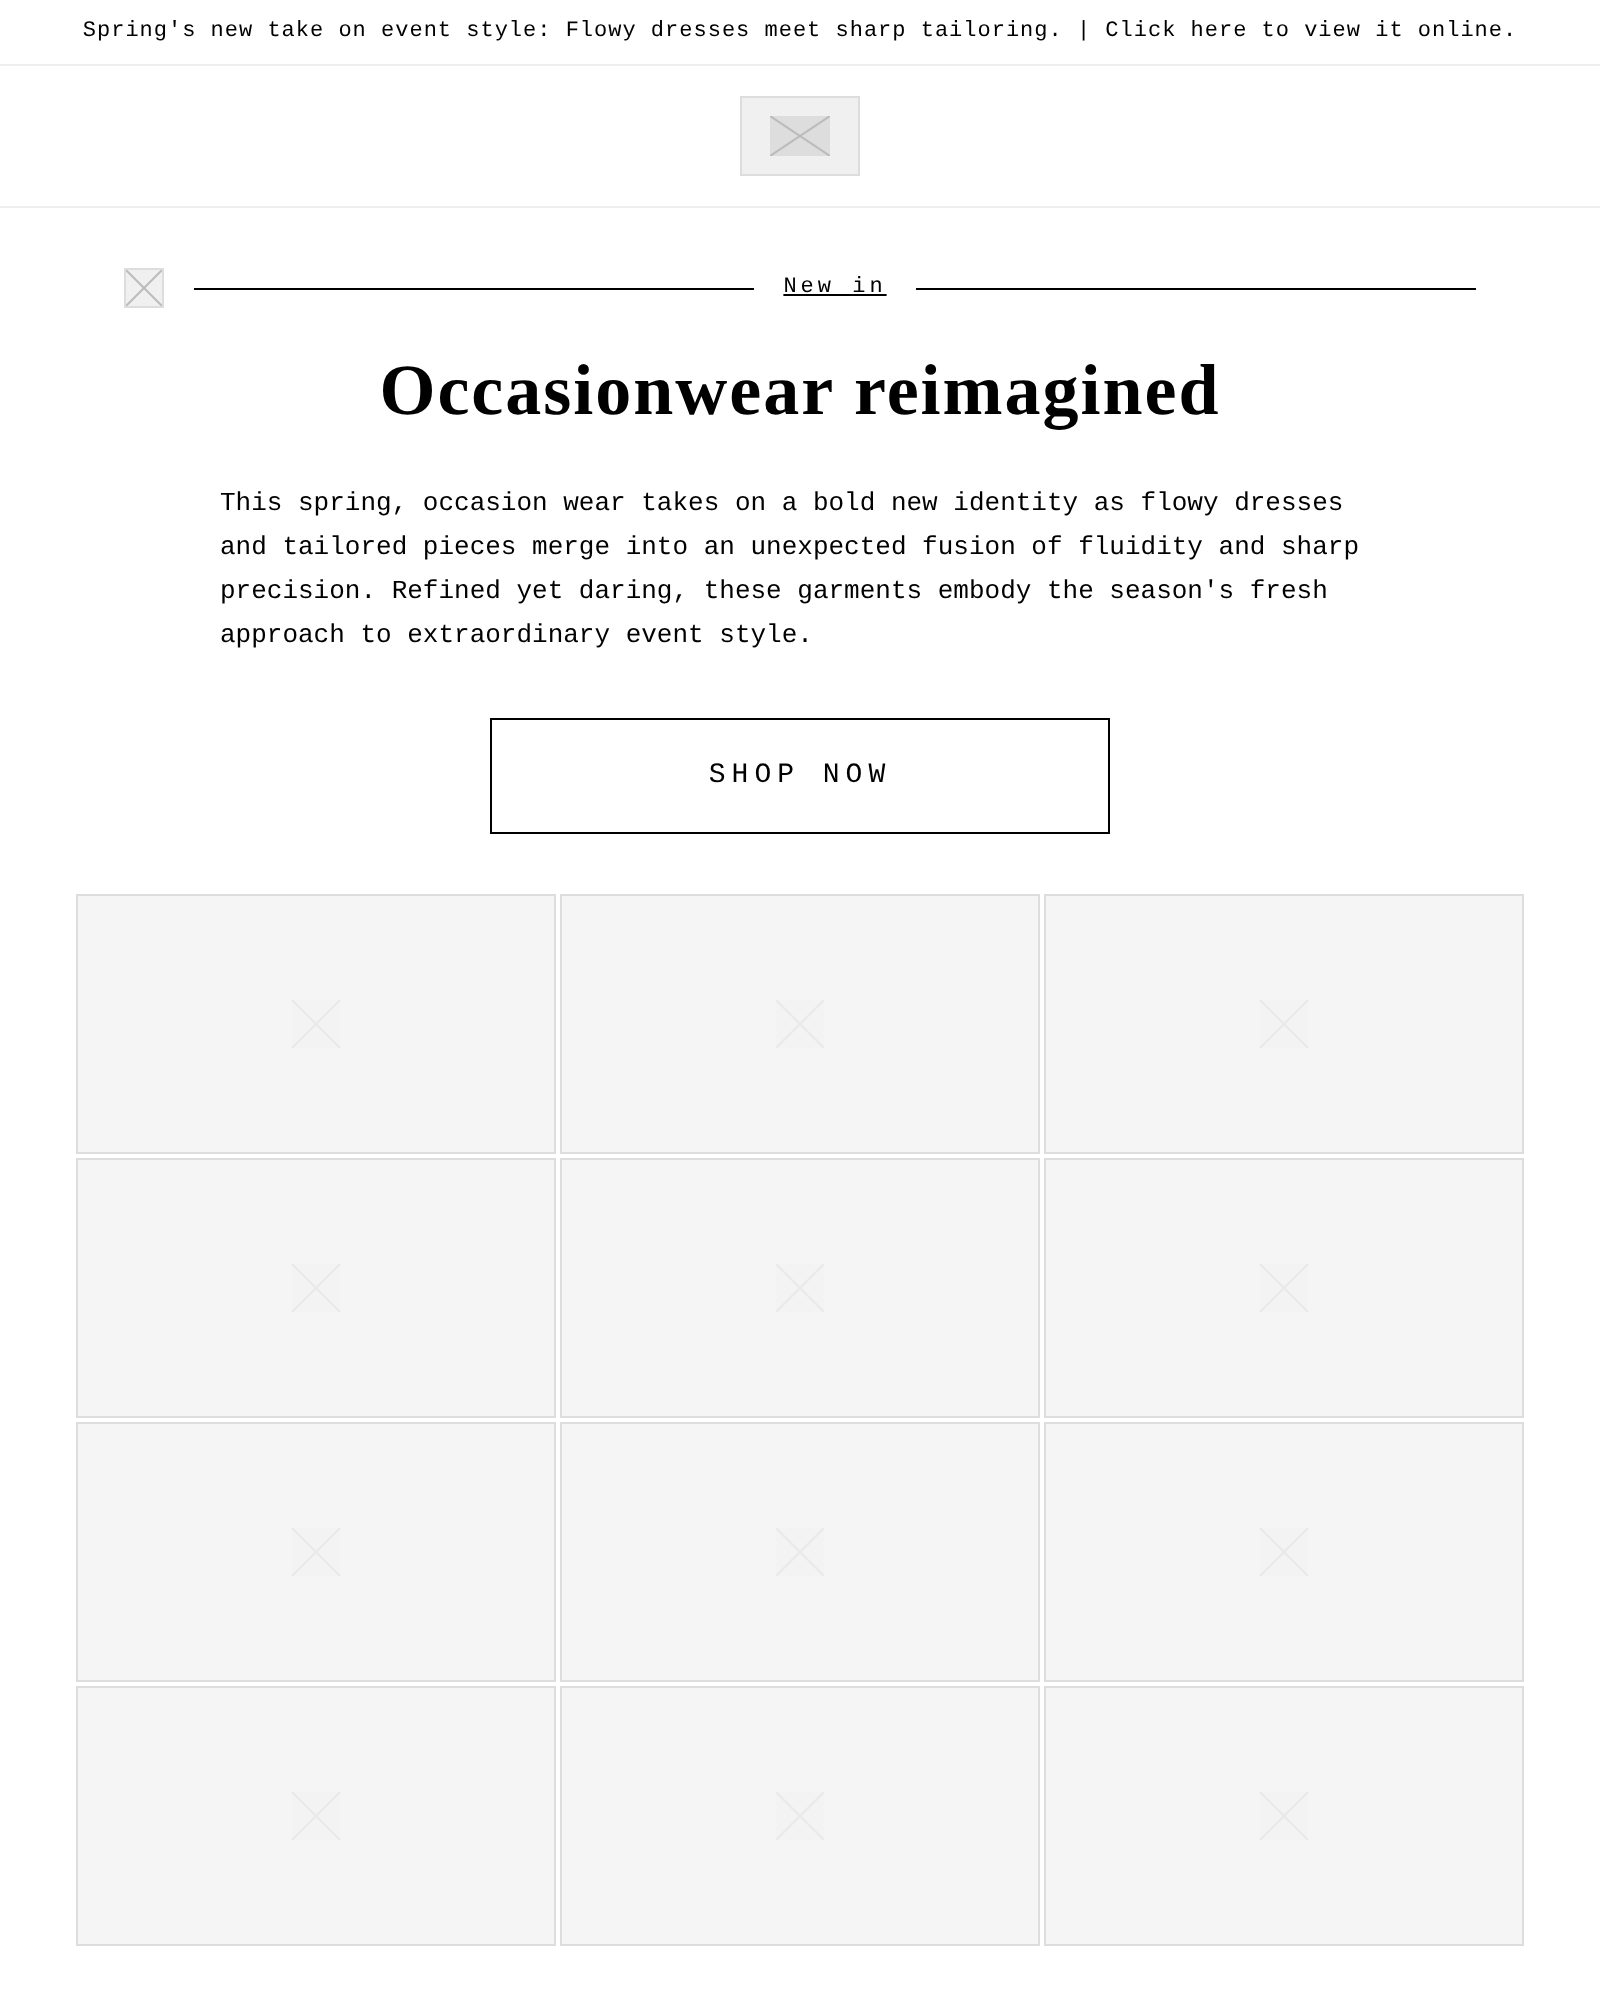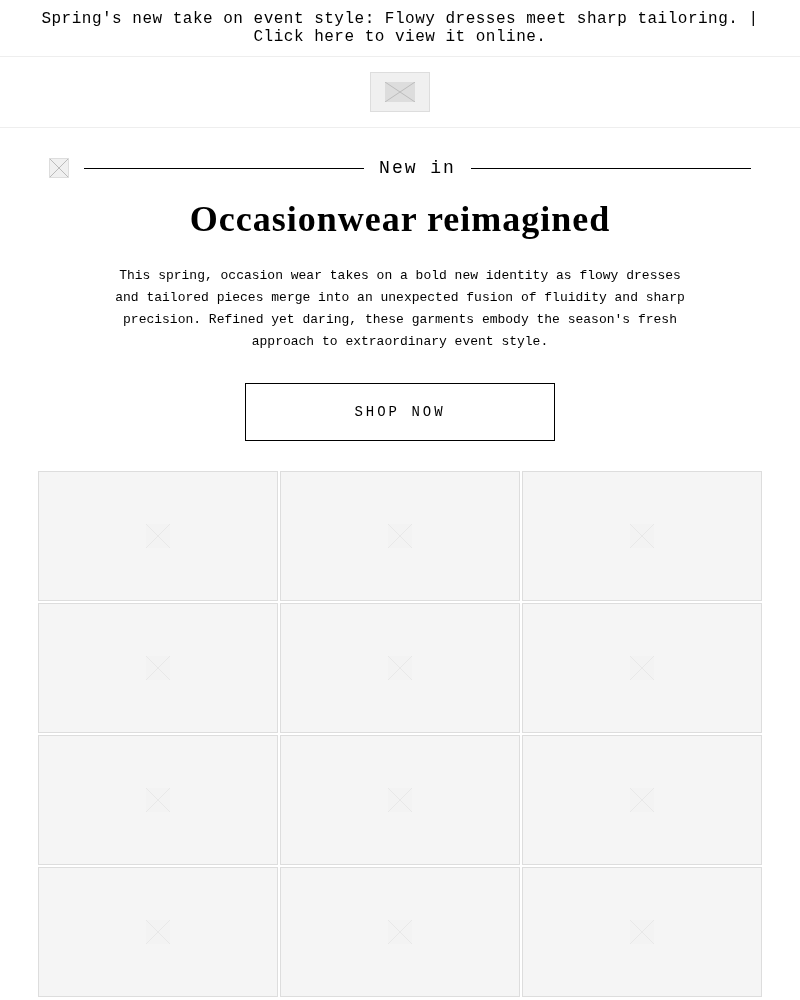--- a/index.html
+++ b/index.html
@@ -12,21 +12,21 @@
       width: 800px;
       font-family: 'Courier New', Courier, monospace;
       background: #ffffff;
       color: #000000;
     }
 
     .top-banner {
       width: 100%;
       padding: 10px 20px;
       text-align: center;
-      font-size: 16px;
+      font-size: 11px;
       letter-spacing: 0.5px;
       border-bottom: 1px solid #eee;
     }
 
     .logo-bar {
       display: flex;
       align-items: center;
       justify-content: center;
       padding: 15px 20px;
       border-bottom: 1px solid #eee;
@@ -58,23 +58,24 @@
     }
 
     .new-in-line {
       flex: 1;
       height: 1px;
       background: #000;
       max-width: 280px;
     }
 
     .new-in-text {
-      font-size: 18px;
+      font-size: 11px;
       letter-spacing: 2px;
       font-weight: normal;
+      text-decoration: underline;
     }
 
     .new-in-icon {
       width: 20px;
       height: 20px;
       background: #f0f0f0;
       border: 1px solid #ddd;
       display: inline-block;
     }
 
@@ -84,21 +85,21 @@
       letter-spacing: 1px;
       margin-bottom: 25px;
       font-family: Georgia, serif;
     }
 
     .section-body {
       font-size: 13px;
       line-height: 1.7;
       max-width: 580px;
       margin: 0 auto 30px;
-      text-align: center;
+      text-align: left;
     }
 
     .shop-now-btn {
       display: block;
       width: 310px;
       margin: 0 auto;
       padding: 20px 60px;
       border: 1px solid #000;
       background: #fff;
       color: #000;

